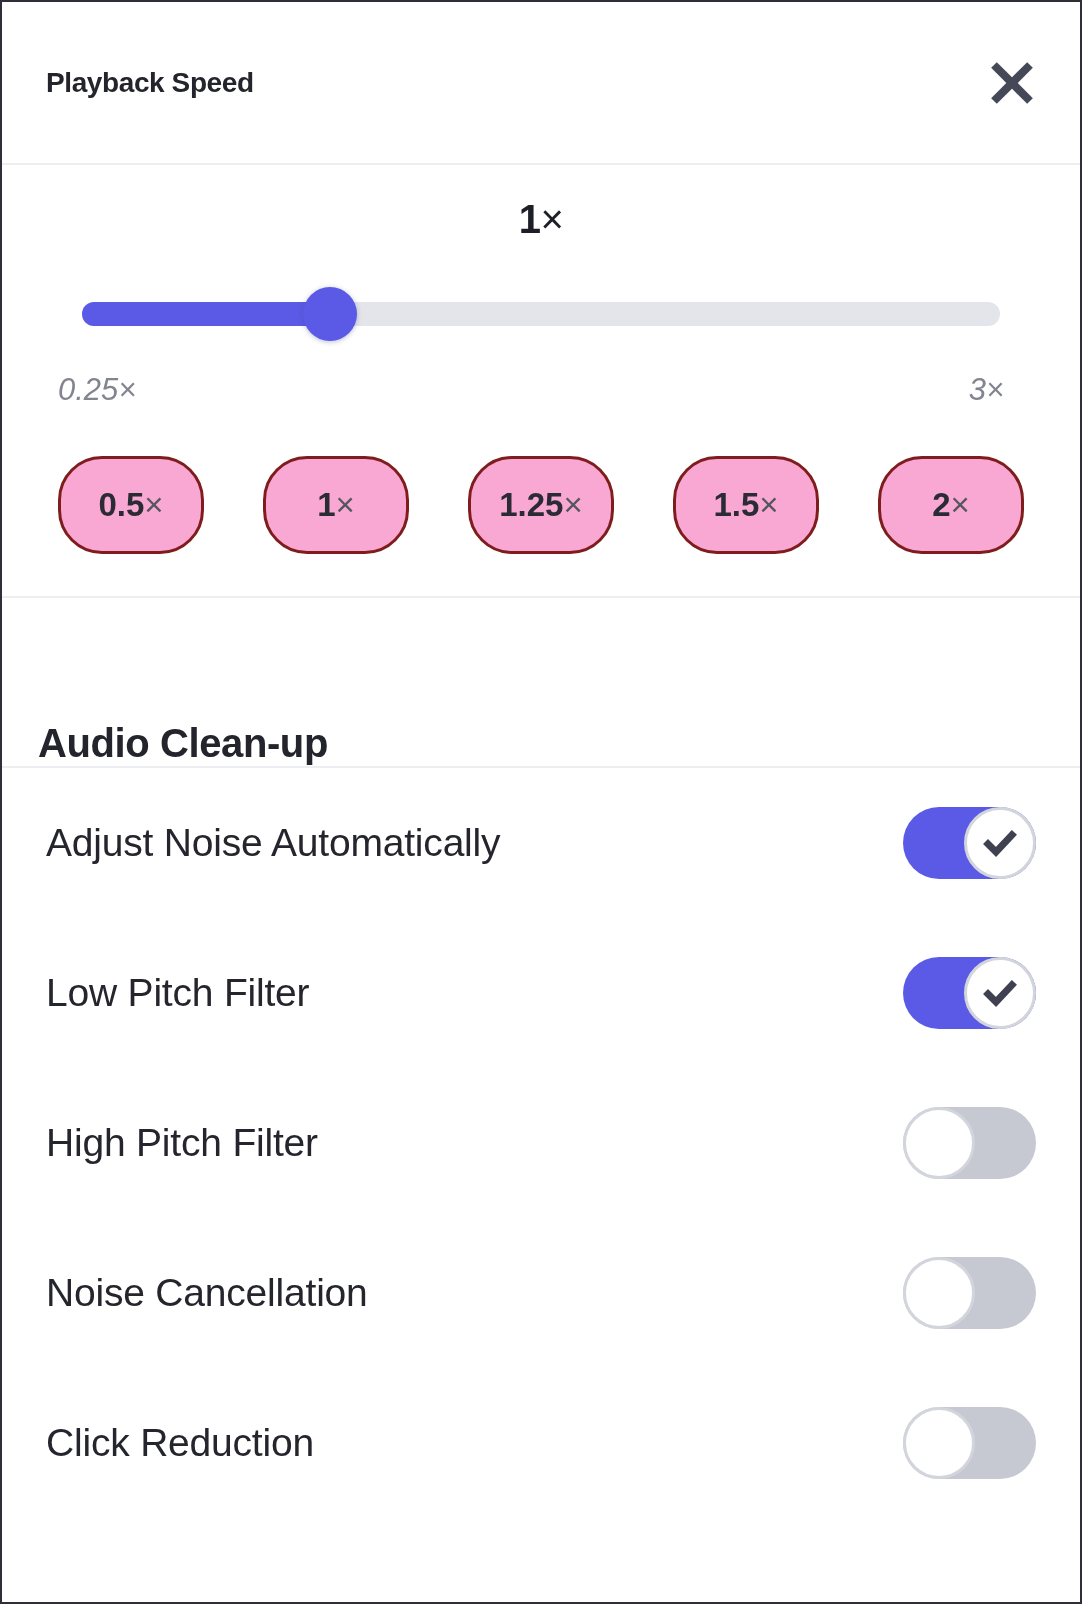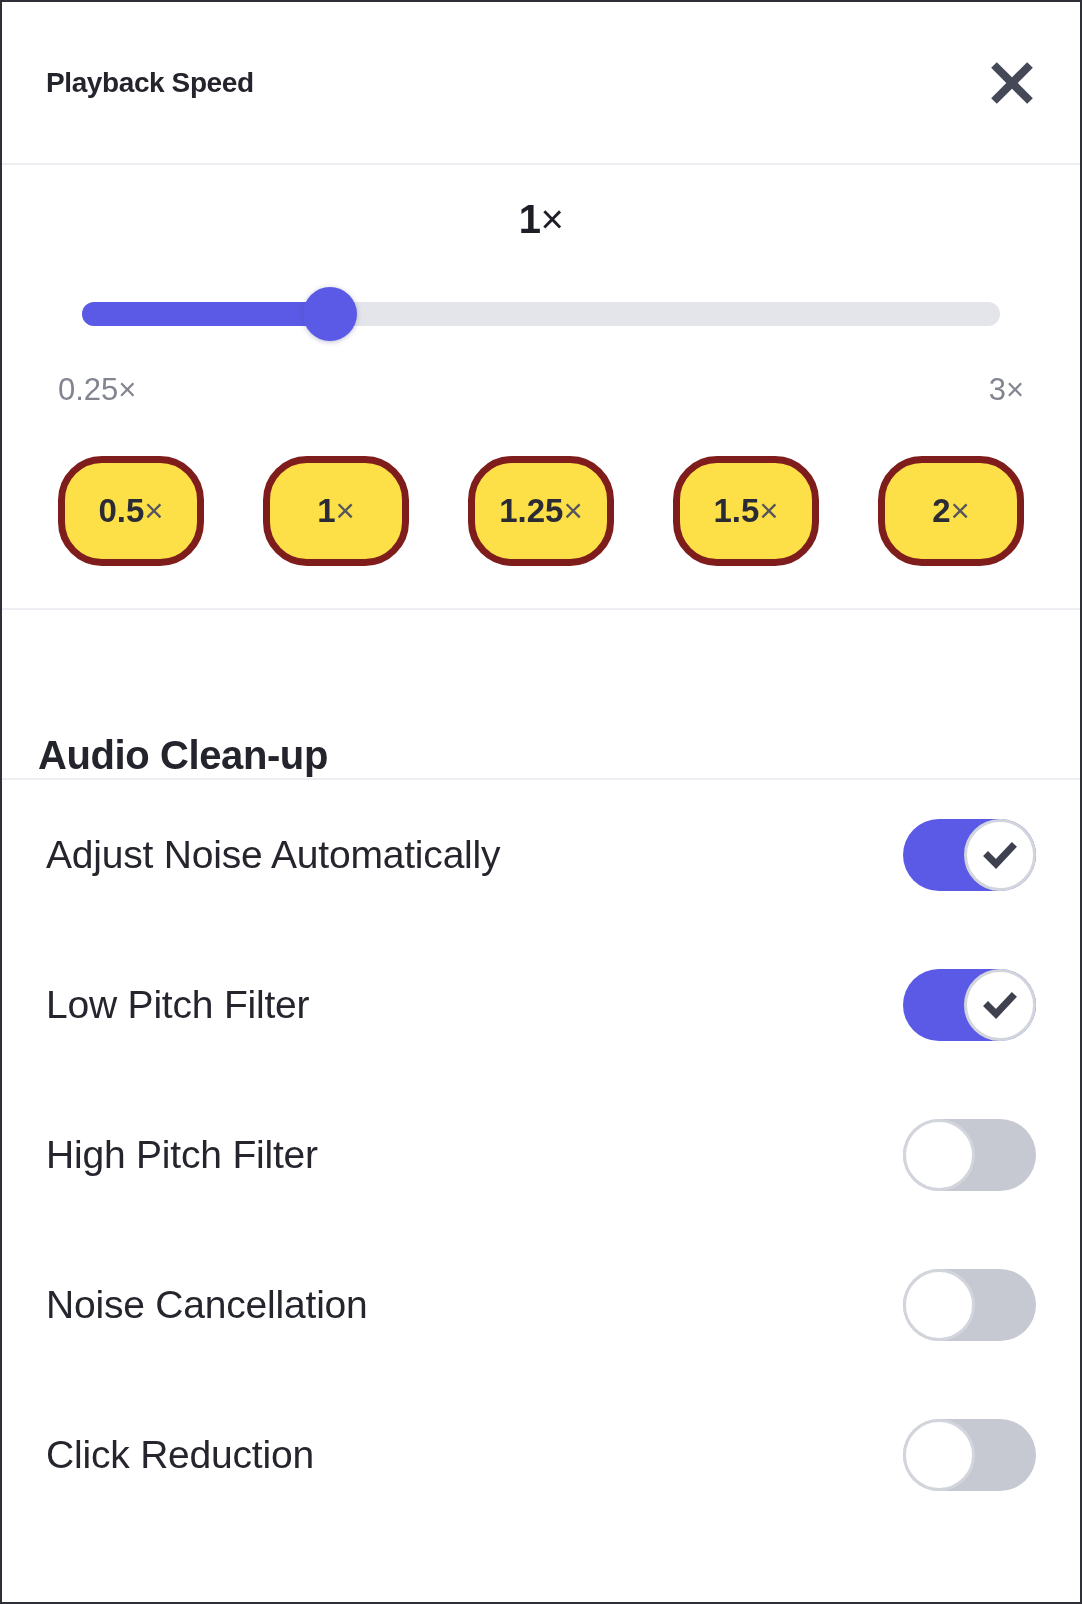--- a/index.html
+++ b/index.html
@@ -108,38 +108,39 @@
     margin-left: -27px;
     border-radius: 50%;
     background: #5a5ae6;
     box-shadow: 0 1px 5px rgba(70,70,140,0.35);
     cursor: pointer;
   }
 
   .slider-ends {
     display: flex;
     justify-content: space-between;
-    margin: 38px 56px 0 56px;
+    margin: 38px 76px 0 56px;
     font-size: 31px;
     color: #82858f;
     font-weight: 400;
+    font-style: italic;
   }
 
   .presets {
     display: flex;
     justify-content: space-between;
     margin: 48px 56px 0 56px;
   }
   .preset-btn {
     box-sizing: border-box;
     width: 146px;
-    height: 110px;
-    border: 7px solid #7f1d1d;
+    height: 98px;
+    border: 3px solid #7f1d1d;
     border-radius: 44px;
-    background: #fde047;
+    background: #f9a8d4;
     display: flex;
     align-items: center;
     justify-content: center;
     font-family: "Liberation Sans", sans-serif;
     font-size: 33px;
     font-weight: 600;
     color: #2b2b35;
     cursor: pointer;
     padding: 0;
   }

